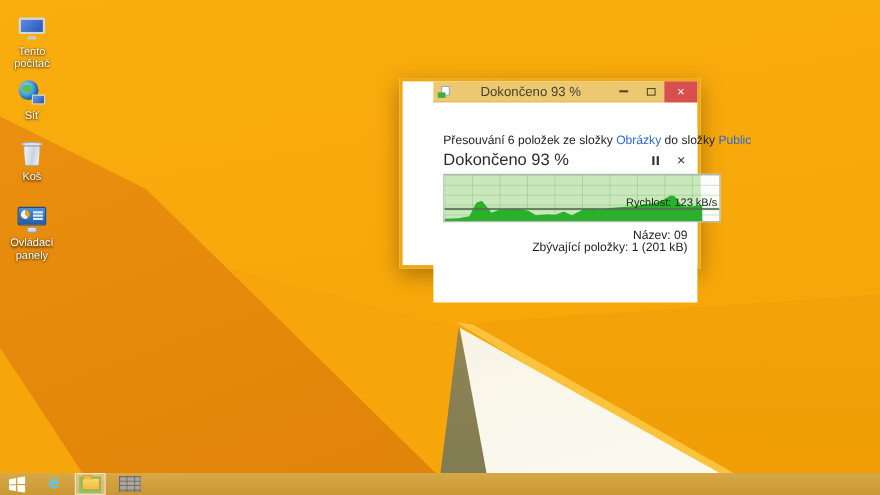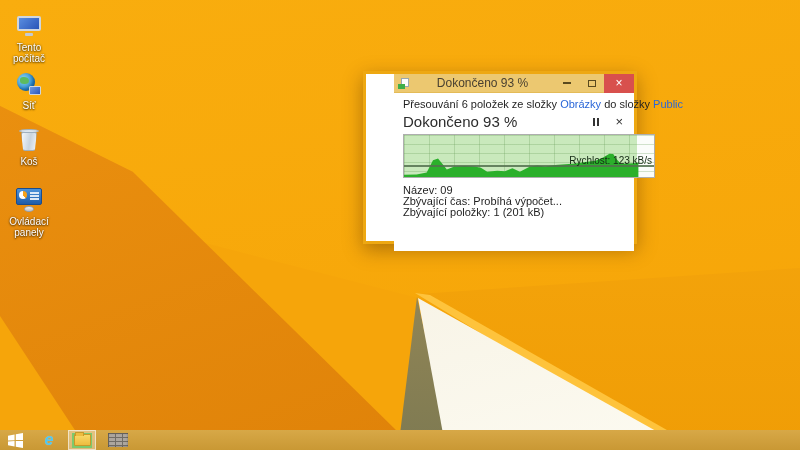--- a/index.html
+++ b/index.html
@@ -29,41 +29,41 @@
   .tb-icon { width:13px; height:11px; margin-left:4px; position:relative; }
   .tb-icon .doc { position:absolute; left:3px; top:0; width:8px; height:9px; background:#fdfdfd; border:1px solid #9aa7b0; }
   .tb-icon .grn { position:absolute; left:0; bottom:0; width:7px; height:5px; background:#3fae49; }
   .tb-title { flex:1; text-align:center; font-size:12px; color:#494031; }
   .tb-controls { display:flex; align-items:center; height:19px; }
   .tb-btn { width:25px; height:19px; display:flex; align-items:center; justify-content:center; }
   .glyph-min { width:8px; height:2px; background:#5a4a1e; }
   .glyph-max { width:8px; height:7px; border:1.5px solid #5a4a1e; }
   .tb-close { width:30px; height:19px; background:#d8504d; color:#fff; font-size:12px; display:flex; align-items:center; justify-content:center; }
 
-  .dlg-body { position:relative; height:158px; background:#fff; padding:5px 9px 0; }
+  .dlg-body { position:relative; height:158px; background:#fff; padding:5px 9px 0;margin-top:24px; }
   .transfer-line { font-size:11px; color:#1f1f1f; white-space:nowrap; }
   .transfer-line .lnk { color:#2b67d8; }
   .head-row { display:flex; align-items:center; margin-top:3px; }
   .dlg-heading { font-size:15px; color:#2c2c2c; flex:1; }
   .pause-icon { display:flex; gap:2px; margin-right:16px; cursor:pointer; }
   .pause-icon i { display:block; width:2px; height:8px; background:#333; }
   .cancel-icon { font-size:13px; color:#333; line-height:13px; margin-right:2px; cursor:pointer; }
 
   .chart { position:relative; margin-top:4px; width:252px; height:44px; border:1px solid #aeaeae; background:#fbfdfa; overflow:hidden; }
   .chart-progress { position:absolute; left:0; top:0; bottom:0; background:#c9e9bc; }
   .chart-gridlines { position:absolute; inset:0;
       background-image:linear-gradient(rgba(110,160,95,.30) 1px, transparent 1px),
                        linear-gradient(90deg, rgba(110,160,95,.30) 1px, transparent 1px);
       background-size:25px 9px; }
   .chart svg { position:absolute; left:0; bottom:0; }
   .trend-line { position:absolute; left:0; right:0; height:2px; background:#54714f; opacity:.85; }
   .speed-label { position:absolute; right:2px; bottom:11px; font-size:10px; color:#132813; }
 
   .details { margin-top:7px; font-size:11px; line-height:11px; color:#1f1f1f; }
-  .details div { margin-bottom:0; }
+  .details div { margin-bottom:0;text-align:right; }
 
   .dlg-footer { position:absolute; left:0; right:0; bottom:0; height:23px; border-top:1px solid #e3e3e3;
                 display:flex; align-items:center; padding-left:9px; cursor:pointer; }
   .chev-circle { width:13px; height:13px; border:1px solid #666; border-radius:50%; display:flex; align-items:center; justify-content:center; margin-right:6px; }
   .chev-up { width:5px; height:5px; border-left:1.5px solid #555; border-top:1.5px solid #555; transform:rotate(45deg) translate(1px,1px); }
   .footer-label { font-size:11px; color:#1f1f1f; }
 
   
   .taskbar { position:absolute; left:0; bottom:0; width:800px; height:20px; background:linear-gradient(#d7a847,#c99834); display:flex; align-items:center; }
   .tb-app { height:20px; display:flex; align-items:center; justify-content:center; cursor:pointer; }
@@ -202,21 +202,20 @@
         <div class="chart-gridlines"></div>
         <svg width="252" height="44" viewBox="0 0 252 44">
           <polygon fill="#2bb02b" points="0,44 0.0,41.8 12.6,41.4 22.7,39.6 29.0,27.3 34.0,25.5 39.1,31.7 42.8,36.5 50.4,33.4 60.5,33.0 70.6,33.4 76.9,34.8 83.2,38.7 93.2,37.8 100.8,38.3 108.4,35.2 115.9,38.7 126.0,33.4 133.6,32.6 141.1,33.4 151.2,32.1 161.3,31.2 171.4,30.4 181.4,29.0 191.5,27.7 199.1,24.6 205.4,20.7 209.2,21.1 212.9,26.4 216.7,30.4 224.3,30.4 231.8,29.9 234.4,29.5 234.4,44"></polygon>
         </svg>
         <div class="trend-line" style="bottom: 10px;"></div>
         <div class="speed-label">Rychlost: 123 kB/s</div>
       </div>
 
       <div class="details">
         <div>Název: 09</div>
-        <div>Zbývající čas: Probíhá výpočet...</div>
         <div>Zbývající položky: 1 (201 kB)</div>
       </div>
 
     </div>
   </div>
 
   <div class="taskbar">
     <div class="tb-app start-btn">
       <svg width="15" height="15" viewBox="0 0 16 16">
         <polygon fill="#ffffff" points="0,3 7,1.6 7,7.6 0,8"></polygon>

